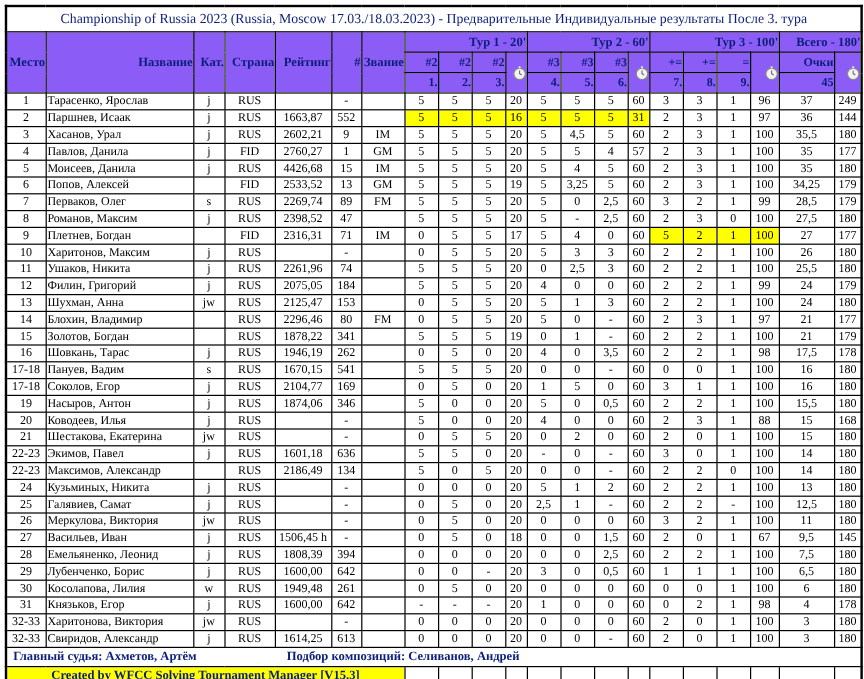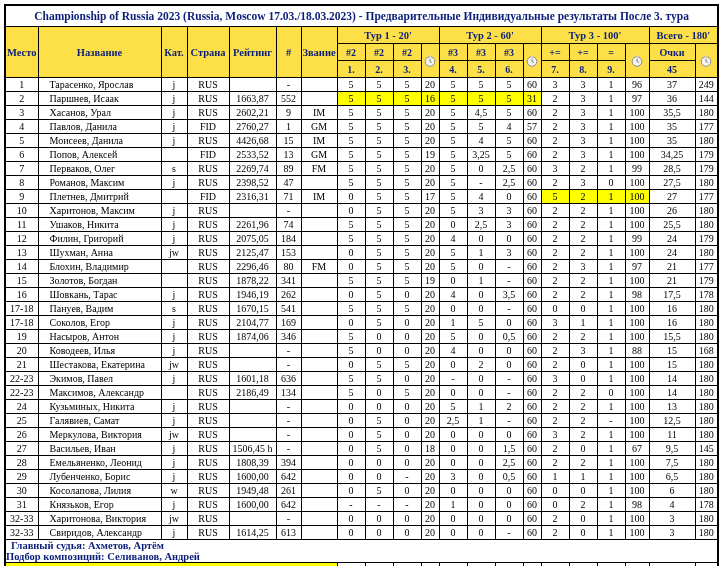--- a/index.html
+++ b/index.html
@@ -1,30 +1,30 @@
 <!DOCTYPE html>
 <html><head>
 <meta charset="utf-8">
 <style>
   html,body{margin:0;padding:0;background:#fff;width:720px;height:566px;overflow:hidden;}
   .page{margin:4px 3px 0 4px;}
   table{border-collapse:collapse;table-layout:fixed;width:712px;
         font-family:"Liberation Serif","DejaVu Serif",serif;border:2px solid #000;}
   td,th{border:1px solid #000;overflow:hidden;white-space:nowrap;padding:0;text-align:center;}
-  .title-row td{font-weight:bold;font-size:11.5px;color:#0b1f7a;height:20px;background:#fff;}
-  thead th{background:#fde047;color:#0b1f7a;font-weight:bold;font-size:10.5px;}
+  .title-row td{font-weight:normal;font-size:11.5px;color:#0b1f7a;height:20px;background:#fff;}
+  thead th{background:#8b5cf6;color:#0b1f7a;font-weight:bold;font-size:10.5px;text-align:right;}
   tr.group-row th{height:16px;}
   tr.sub-row th{height:16px;font-size:10px;}
   tr.num-row th{height:16px;font-size:10px;}
   tbody td{font-size:10px;height:13px;line-height:12px;color:#000;background:#fff;}
-  tbody td.name{text-align:left;padding-left:11px;}
+  tbody td.name{text-align:left;padding-left:1px;}
   tbody td.hl{background:#ffff00;}
   th.clock svg{vertical-align:middle;}
   tr.judge-row td{height:15px;font-weight:bold;font-size:10.5px;color:#0b1f7a;text-align:left;}
-  tr.judge-row .wrap{display:flex;flex-direction:column;}
+  tr.judge-row .wrap{display:flex;}
   tr.judge-row .j1{margin-left:5px;width:228px;flex:0 0 auto;}
   tr.judge-row .j2{flex:1 1 auto;}
   tr.created-row td{height:15px;}
   tr.created-row td.created{background:#ffff00;font-weight:bold;font-size:10.5px;color:#0b1f7a;}
 </style>
 </head>
 <body>
 
 <div class="page">
 <table>
@@ -293,21 +293,21 @@
           <td>60</td>
           <td>2</td>
           <td>3</td>
           <td>0</td>
           <td>100</td>
           <td>27,5</td>
           <td>180</td>
         </tr>
         <tr>
           <td>9</td>
-          <td class="name">Плетнев, Дмитрий</td>
+          <td class="name">Плетнев, Богдан</td>
           <td></td>
           <td>FID</td>
           <td>2316,31</td>
           <td>71</td>
           <td>IM</td>
           <td>0</td>
           <td>5</td>
           <td>5</td>
           <td>17</td>
           <td>5</td>

